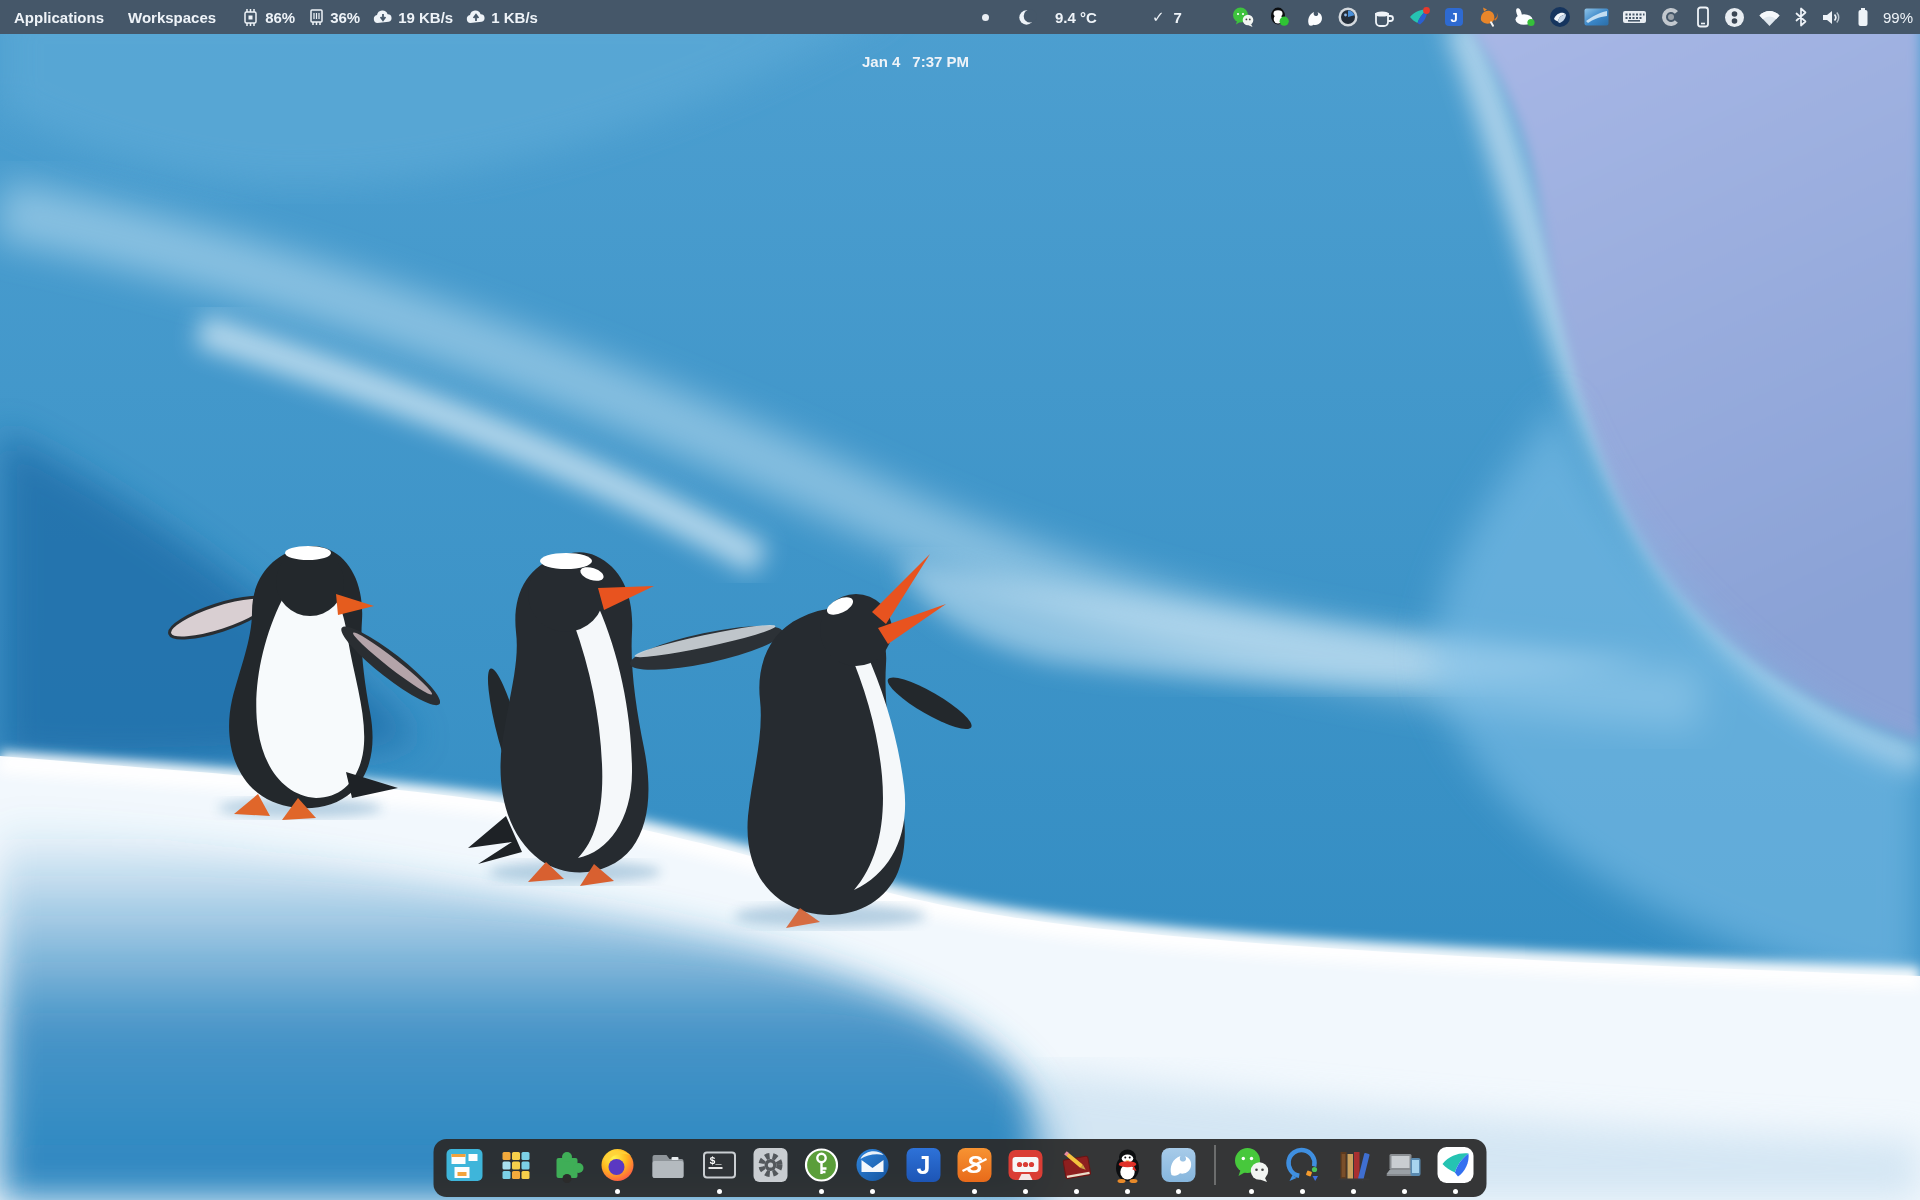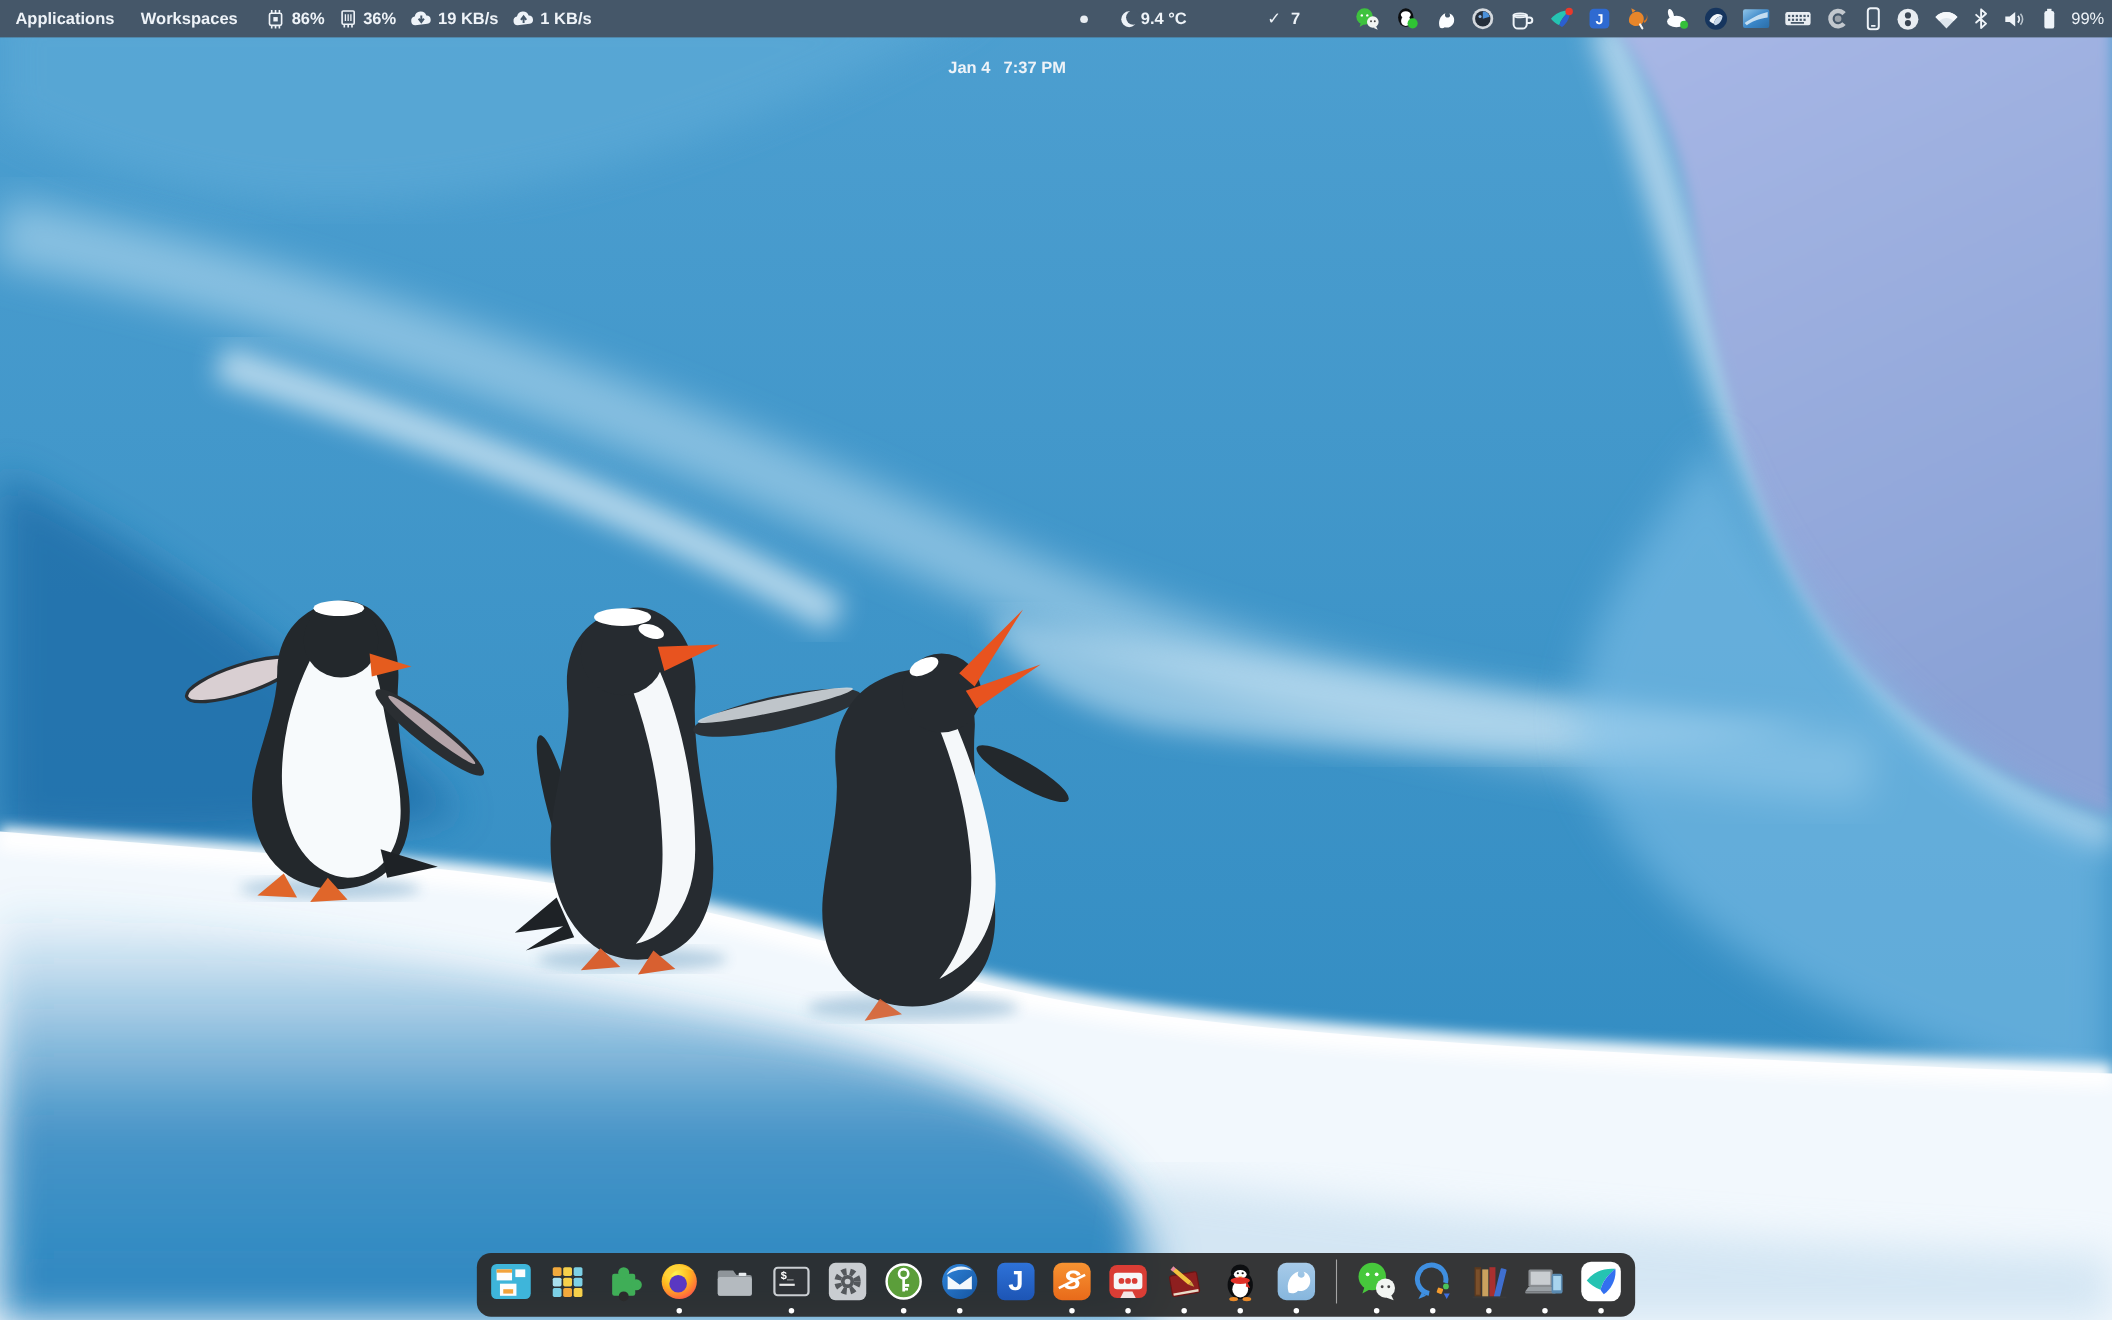--- a/index.html
+++ b/index.html
@@ -9,21 +9,21 @@
 
   
   .panel{position:absolute;top:0;left:0;width:1920px;height:34px;background:#455769;
     color:#eef3f8;font-size:15px;font-weight:700;z-index:20;}
   .panel .left{position:absolute;left:2px;top:0;height:34px;display:flex;align-items:center;}
   .menu{padding:0 12px;height:34px;display:flex;align-items:center;cursor:default;}
   .stat{display:flex;align-items:center;gap:5px;margin-left:13px;}
   .stat:first-of-type{margin-left:22px;}
   .clock{position:absolute;left:862px;top:0;height:34px;display:flex;align-items:center;gap:12px;margin-top:44px;}
   .status-dot{position:absolute;left:982px;top:14px;width:7px;height:7px;border-radius:50%;background:#e9eef3;}
-  .weather{position:absolute;left:1018px;top:0;height:34px;display:flex;align-items:center;gap:0;}
+  .weather{position:absolute;left:1018px;top:0;height:34px;display:flex;align-items:center;gap:18px;}
   .tasks{position:absolute;left:1152px;top:0;height:34px;display:flex;align-items:center;gap:9px;}
   .tray{position:absolute;right:7px;top:0;height:34px;display:flex;align-items:center;gap:13px;}
   .tray .ti{display:flex;align-items:center;justify-content:center;}
   .pct{font-weight:400;}
 
   
   .dock{position:absolute;bottom:3px;left:50%;transform:translateX(-50%);
     height:52px;display:flex;align-items:flex-start;gap:11px;
     padding:6px 11px 0 11px;background:rgba(43,43,43,.94);border-radius:13px;z-index:20;}
   .cell{position:relative;width:40px;height:40px;flex:0 0 auto;}

